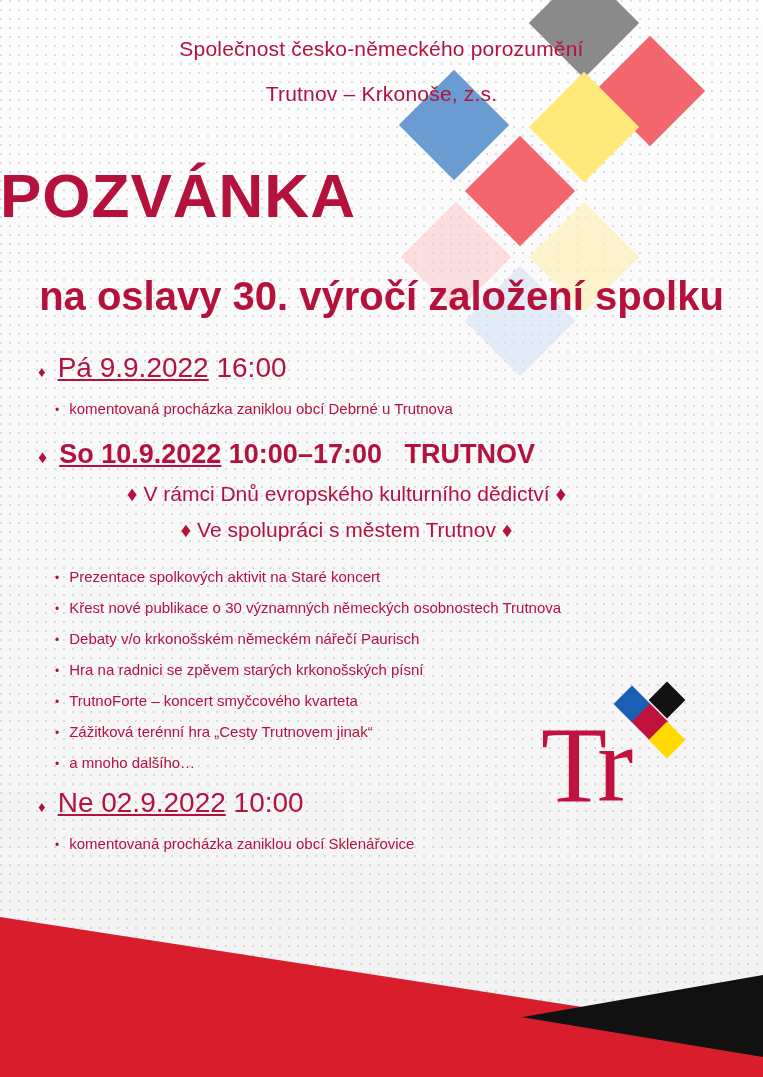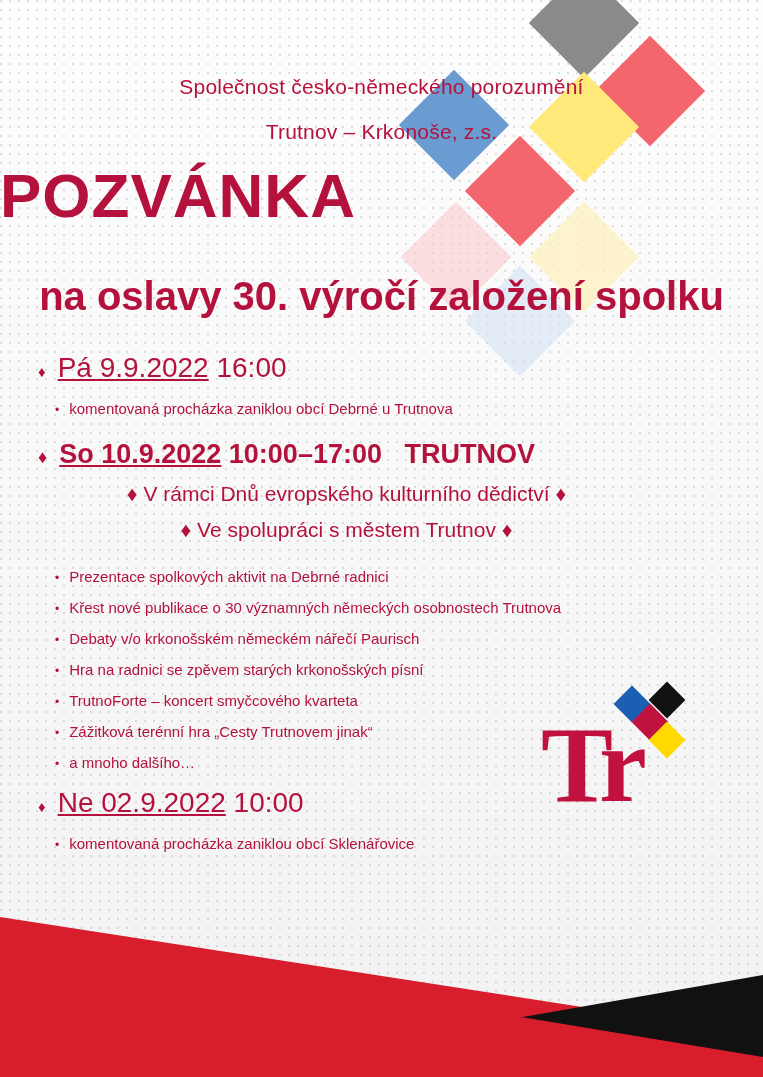--- a/index.html
+++ b/index.html
@@ -43,21 +43,20 @@
     left: 0;
     right: 0;
     top: 38px;
     text-align: center;
   }
   .org-line {
     color: #b4123c;
     font-size: 21px;
     letter-spacing: 0.2px;
     line-height: 1.0;
-    margin-top: 38px;
   }
   .org-line.l2 {
     margin-top: 24px;
   }
   .title {
     position: absolute;
     left: 0;
     right: 0;
     top: 160px;
     text-align: left;
@@ -141,21 +140,21 @@
     top: 683px;
     width: 160px;
     height: 130px;
   }
   .tr-glyph {
     position: absolute;
     left: 0;
     top: 28px;
     color: #c1123f;
     font-family: "Liberation Serif", serif;
-    font-weight: bold;
+    font-weight: normal;
     font-size: 108px;
     line-height: 1;
     letter-spacing: -6px;
   }
   .logo-dia {
     position: absolute;
     transform: rotate(45deg);
   }
 
   
@@ -224,21 +223,21 @@
     </div>
     <div class="center-note">
       <span>♦</span>
       <span>Ve spolupráci s městem Trutnov</span>
       <span>♦</span>
     </div>
 
     <div class="list">
       <div class="li">
         <span class="bdot">•</span>
-        <span>Prezentace spolkových aktivit na Debrné radnici</span>
+        <span>Prezentace spolkových aktivit na Staré koncert</span>
       </div>
       <div class="li">
         <span class="bdot">•</span>
         <span>Křest nové publikace o 30 významných německých osobnostech Trutnova</span>
       </div>
       <div class="li">
         <span class="bdot">•</span>
         <span>Debaty v/o krkonošském německém nářečí Paurisch</span>
       </div>
       <div class="li">

